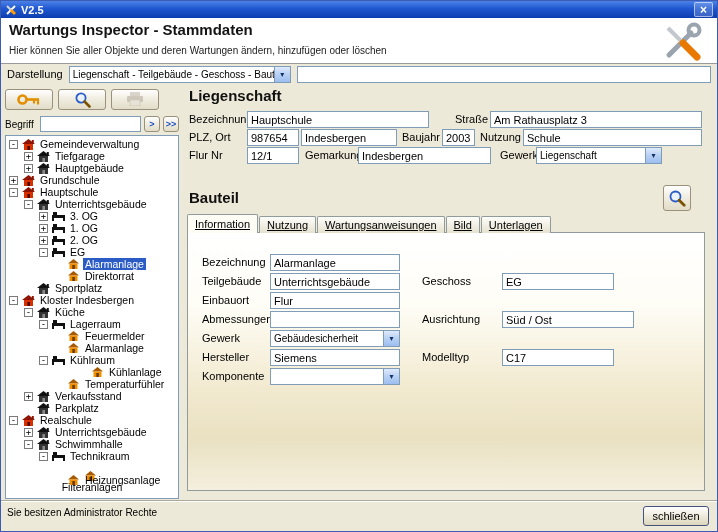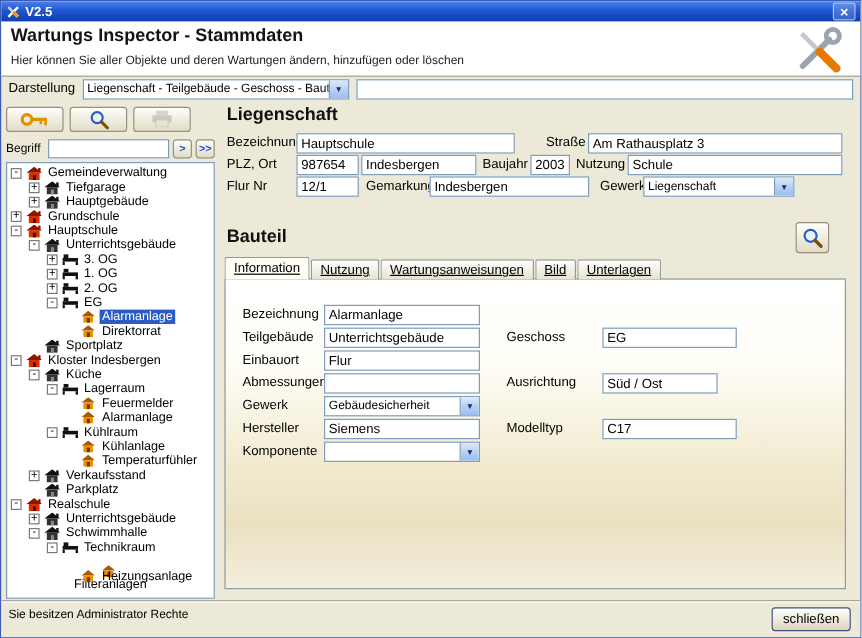--- a/index.html
+++ b/index.html
@@ -90,21 +90,21 @@
   
   .panel{position:absolute;left:4px;right:10px;top:147px;bottom:10px;border:1px solid #919b9c;
     background:linear-gradient(180deg,#ffffff 0%,#fefdf6 28%,#f2ead0 60%,#eae1c2 80%,#f4efde 100%);}
 
   
   .b-bez-lbl{left:14px;top:23px}  .b-bez{left:82px;top:21px;width:130px}
   .b-teil-lbl{left:14px;top:42px} .b-teil{left:82px;top:40px;width:130px}
   .b-ges-lbl{left:234px;top:42px} .b-ges{left:314px;top:40px;width:112px}
   .b-ein-lbl{left:14px;top:61px}  .b-ein{left:82px;top:59px;width:130px}
   .b-abm-lbl{left:14px;top:80px}  .b-abm{left:82px;top:78px;width:130px}
-  .b-aus-lbl{left:234px;top:80px} .b-aus{left:314px;top:78px;width:96px}
+  .b-aus-lbl{left:234px;top:80px} .b-aus{left:314px;top:78px;width:132px}
   .b-gew-lbl{left:14px;top:99px}  .b-gew{left:82px;top:97px;width:130px}
   .b-her-lbl{left:14px;top:118px} .b-her{left:82px;top:116px;width:130px}
   .b-mod-lbl{left:234px;top:118px}.b-mod{left:314px;top:116px;width:112px}
   .b-kom-lbl{left:14px;top:137px} .b-kom{left:82px;top:135px;width:130px}
 
   
   .footer{position:absolute;bottom:0;left:0;right:0;height:30px;border-top:1px solid #aca899;box-shadow:inset 0 1px 0 #fff;background:#ece9d8;}
   .f1{position:absolute;left:6px;top:3px;font-size:10px;}
   .f2{position:absolute;left:6px;top:6px;font-size:10px;}
   .close-btn{position:absolute;right:8px;top:5px;width:66px;height:20px;font-size:11px;
@@ -399,21 +399,21 @@
             <span class="tree-icon">
               <svg width="13" height="10" viewBox="0 0 13 10">
                 <rect x="1" y="1" width="4" height="3" fill="#111111"></rect>
                 <rect x="0" y="4" width="13" height="3" fill="#111111"></rect>
                 <rect x="0" y="7" width="2" height="3" fill="#111111"></rect>
                 <rect x="11" y="7" width="2" height="3" fill="#111111"></rect>
               </svg>
             </span>
             <span class="tree-label">Kühlraum</span>
           </div>
-          <div class="tree-row" style="padding-left: 48px;">
+          <div class="tree-row" style="padding-left: 48px; margin-left: 24px;">
             <span class="exp none"></span>
             <span class="tree-icon">
               <svg width="11" height="10" viewBox="0 0 11 10">
                 <polygon points="5.5,0 11,4.5 0,4.5" fill="#a85a00"></polygon>
                 <rect x="1.5" y="4.5" width="8" height="5.5" fill="#f09000"></rect>
                 <rect x="4.3" y="6" width="2.6" height="4" fill="#6b3c00"></rect>
               </svg>
             </span>
             <span class="tree-label">Kühlanlage</span>
           </div>

